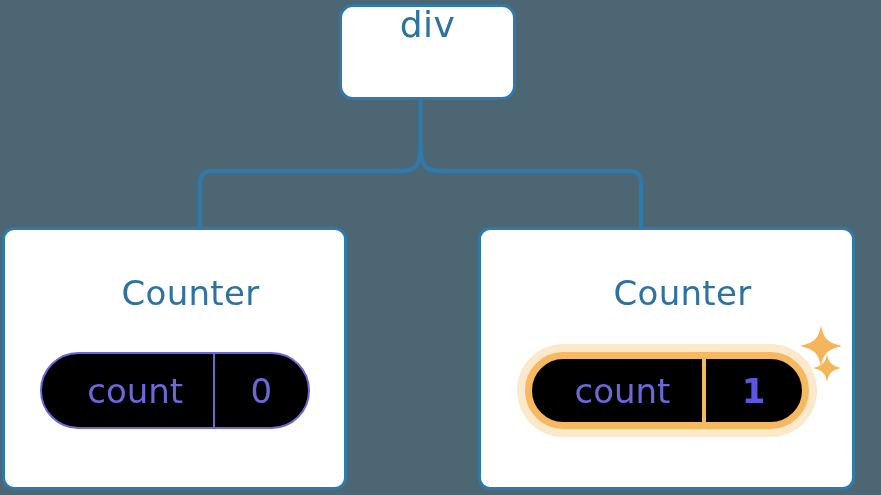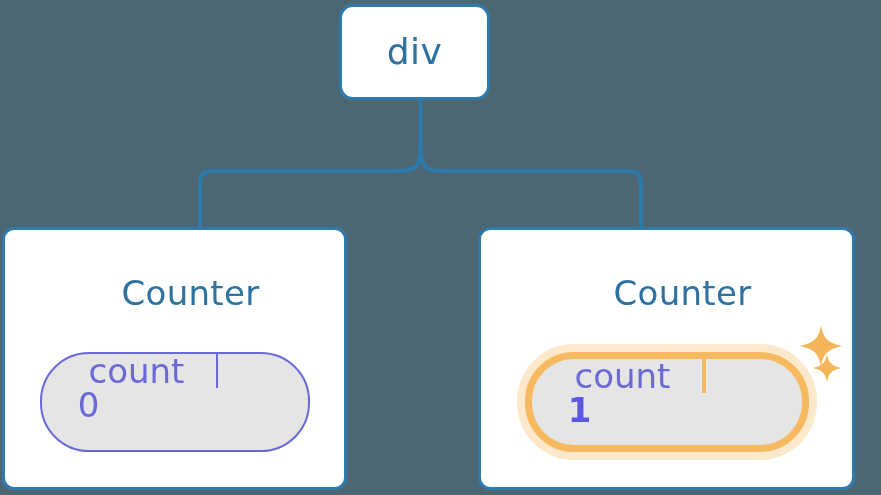--- a/index.html
+++ b/index.html
@@ -37,25 +37,24 @@
     background: #FFFFFF;
     border: 3px solid #2E7AAC;
     border-radius: 12px;
     box-sizing: border-box;
   }
 
   
   #node-root {
     left: 339px;
     top: 4px;
-    width: 151px;
+    width: 177px;
     height: 96px;
     border-radius: 14px;
     display: flex;
-    align-items: center;
     justify-content: center;
   }
   .root-label {
     color: #2E72A0;
     font-size: 36px;
     font-weight: 400;
     letter-spacing: 0.5px;
     line-height: 1;
   }
 
@@ -86,24 +85,23 @@
     position: absolute;
     top: 122px;
     left: 50%;
     transform: translateX(-50%);
   }
   .pill {
     position: relative;
     display: flex;
     align-items: stretch;
     box-sizing: border-box;
-    height: 100px;
+    height: 77px;
     border-radius: 49px;
-    background: #e5e5e5;
-    flex-direction: column;
+    background: #000000;
   }
   .pill-key, .pill-val {
     display: flex;
     align-items: center;
     justify-content: center;
     line-height: 1;
     box-sizing: border-box;
   }
   .pill-key { font-size: 34px; }
   .pill-val { font-size: 34px; }

